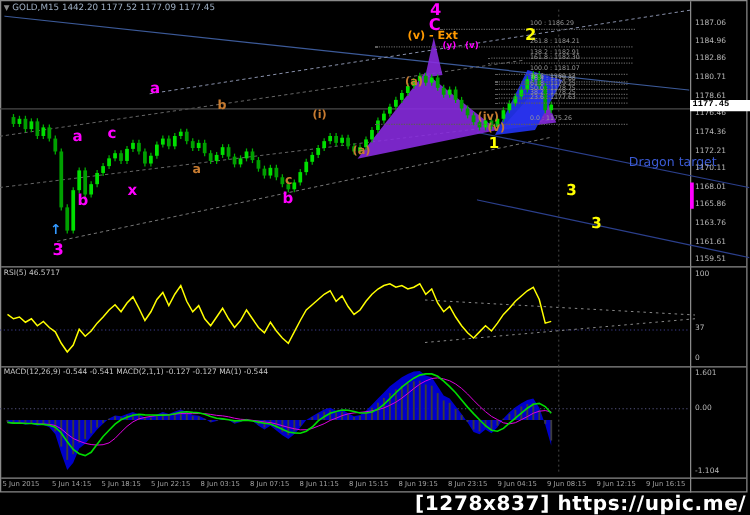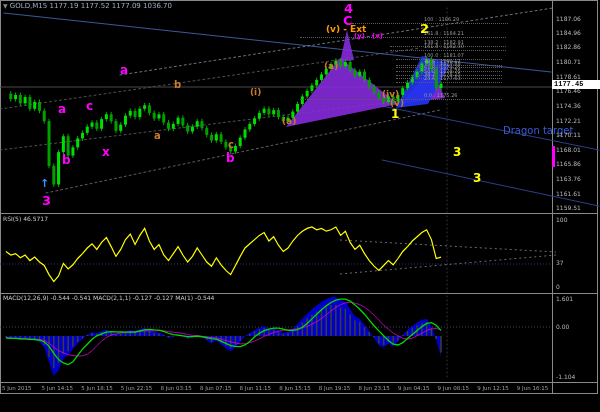--- a/index.html
+++ b/index.html
@@ -346,21 +346,21 @@
 
   <div class="abs frame"></div>
   <div class="abs vsep"></div>
   <div class="abs hsep" style="top:213px"></div>
   <div class="abs hsep" style="top:293px"></div>
   <div class="abs hsep" style="top:382px"></div>
 
   <div class="abs titlebar">
     <span style="color:#888;font-size:6px">▼</span>
     <span>GOLD,M15</span>
-    <span>1177.19 1177.52 1177.09 1036.70</span>
+    <span>1442.20 1177.52 1177.09 1177.45</span>
   </div>
 
   <div class="abs ind-label" style="left:3px;top:215px">RSI(5) 46.5717</div>
   <div class="abs ind-label" style="left:3px;top:294px">MACD(12,26,9) -0.544 -0.541   MACD(2,1,1) -0.127 -0.127   MA(1) -0.544</div>
 
   <div class="abs scale-label" style="left:556px;top:216px">100</div>
   <div class="abs scale-label" style="left:556px;top:259px">37</div>
   <div class="abs scale-label" style="left:556px;top:283px">0</div>
   <div class="abs scale-label" style="left:556px;top:295px">1.601</div>
   <div class="abs scale-label" style="left:556px;top:323px">0.00</div>
@@ -449,13 +449,14 @@
       <div class="fib-line" style="left: 396px; top: 74.7386px; width: 106px;"></div>
       <span class="fib-label" style="left: 424px; top: 68.7386px;">50.0 : 1178.75</span>
       <div class="fib-line" style="left: 396px; top: 78.1788px; width: 106px;"></div>
       <span class="fib-label" style="left: 424px; top: 72.1788px;">38.2 : 1178.25</span>
       <div class="fib-line" style="left: 396px; top: 82.4445px; width: 106px;"></div>
       <span class="fib-label" style="left: 424px; top: 76.4445px;">23.6 : 1177.63</span>
       <div class="fib-line" style="left: 300px; top: 98.7508px; width: 202px;"></div>
       <span class="fib-label" style="left: 424px; top: 92.7508px;">0.0 : 1175.26</span>
     </div>
 
+  <div class="abs watermark">[1278x837] https://upic.me/</div>
 </div>
 
 </body></html>

